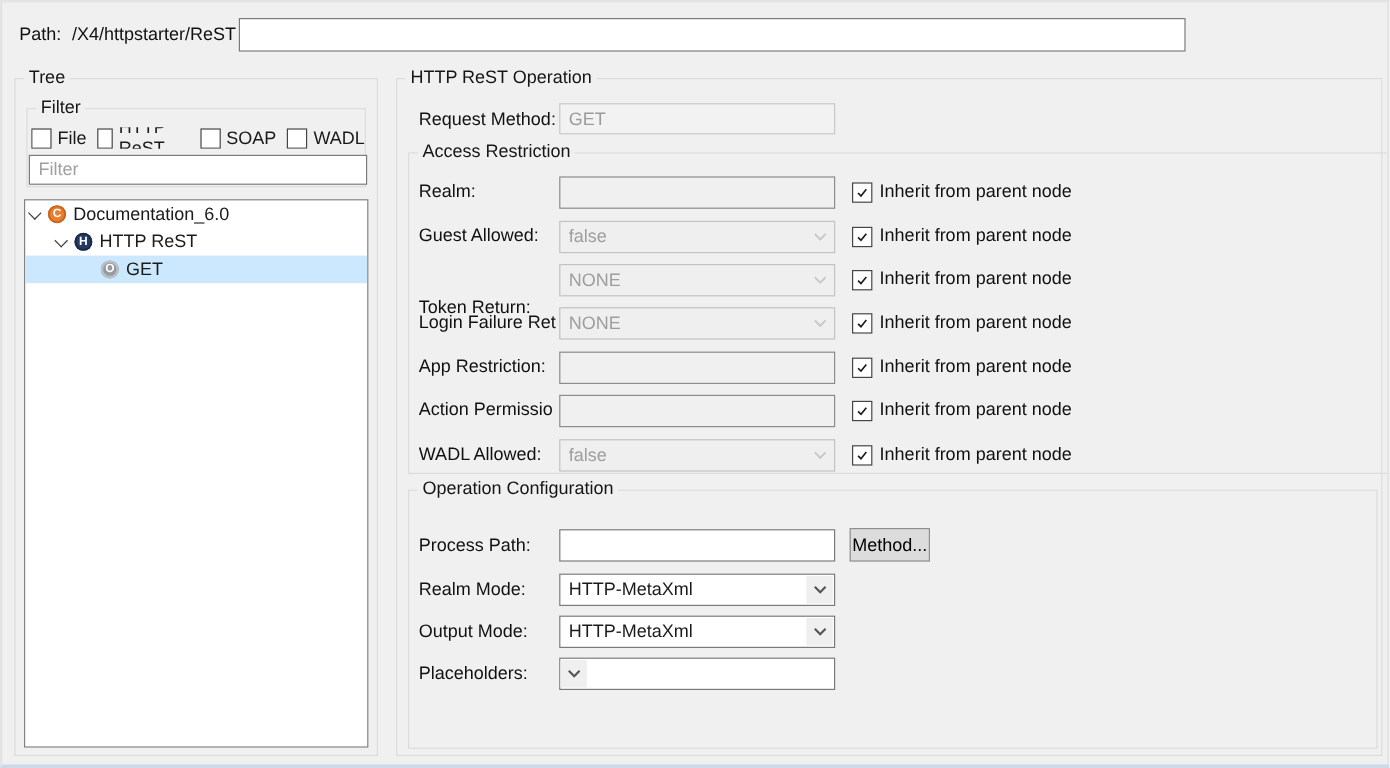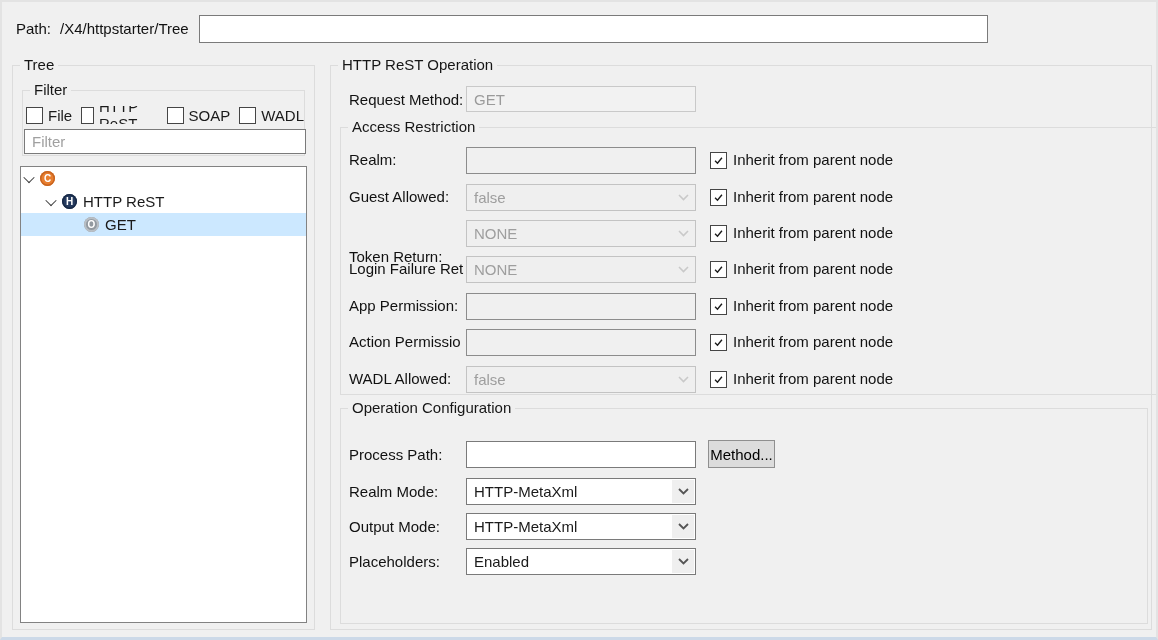--- a/index.html
+++ b/index.html
@@ -53,21 +53,21 @@
   .icon-http   { background:#253a5e; box-shadow:inset 0 0 0 1.5px #182a47; }
   .icon-op     { background:#939aa1; box-shadow:inset 0 0 0 2px #b9bfc5; }
   .chev { width:8px; height:8px; border-right:1.6px solid #3c3c3c; border-bottom:1.6px solid #3c3c3c; transform:rotate(45deg) translate(-1px,-1px); display:inline-block; }
 </style>
 </head>
 <body>
 
 <div id="window">
 
   <span class="lbl" style="left:14px; top:18px;">Path:</span>
-  <span class="lbl" style="left:58px; top:18px;">/X4/httpstarter/Tree</span>
+  <span class="lbl" style="left:58px; top:18px;">/X4/httpstarter/ReST</span>
   <input type="text" style="left: 197px; top: 13px; width: 789px; height: 28px;" value="">
 
   <div class="groupbox" style="left:10px; top:63px; width:303px; height:565px;">
     <span class="gb-label">Tree</span>
   </div>
 
   <div class="groupbox" style="left:20px; top:88px; width:283px; height:66px;">
     <span class="gb-label">Filter</span>
   </div>
 
@@ -93,20 +93,21 @@
   <input type="text" style="left: 22px; top: 127px; width: 282px; height: 25px;" placeholder="Filter">
 
   <div id="tree-list">
     <div class="tree-row">
       <span class="tw" style="left:4px;">
           <span class="chev"></span>
         </span>
       <span class="tw" style="left:19px;">
           <span class="node-icon icon-config">C</span>
         </span>
+      <span class="tw" style="left:40px;">Documentation_6.0</span>
     </div>
     <div class="tree-row">
       <span class="tw" style="left:26px;">
           <span class="chev"></span>
         </span>
       <span class="tw" style="left:41px;">
           <span class="node-icon icon-http">H</span>
         </span>
       <span class="tw" style="left:62px;">HTTP ReST</span>
     </div>
@@ -179,21 +180,21 @@
         </svg>
       </span>
   </div>
   <span class="checkbox" style="left:708px; top:259px;">
       <svg width="11" height="11" viewBox="0 0 16 16">
         <path d="M3 8.5 L6.5 12 L13 4" fill="none" stroke="#1a1a1a" stroke-width="2"></path>
       </svg>
     </span>
   <span class="lbl" style="left:731px; top:258px;">Inherit from parent node</span>
 
-  <span class="lbl" style="left:347px; top:295px; width:115px; overflow:hidden;">App Permission:</span>
+  <span class="lbl" style="left:347px; top:295px; width:115px; overflow:hidden;">App Restriction:</span>
   <input type="text" class="field-gray" style="left: 464px; top: 291px; width: 230px; height: 27px;" value="">
   <span class="checkbox" style="left:708px; top:296px;">
       <svg width="11" height="11" viewBox="0 0 16 16">
         <path d="M3 8.5 L6.5 12 L13 4" fill="none" stroke="#1a1a1a" stroke-width="2"></path>
       </svg>
     </span>
   <span class="lbl" style="left:731px; top:295px;">Inherit from parent node</span>
 
   <span class="lbl" style="left:347px; top:331px; width:115px; overflow:hidden;">Action Permissio</span>
   <input type="text" class="field-gray" style="left: 464px; top: 327px; width: 230px; height: 27px;" value="">
@@ -245,21 +246,20 @@
     <span class="combo-value">HTTP-MetaXml</span>
     <span class="combo-arrow">
         <svg width="11" height="7" viewBox="0 0 11 7">
           <path d="M1 1 L5.5 5.5 L10 1" fill="none" stroke="#555555" stroke-width="1.8"></path>
         </svg>
       </span>
   </div>
 
   <span class="lbl" style="left:347px; top:551px; width:115px; overflow:hidden;">Placeholders:</span>
   <div class="combo" style="left:464px; top:546px;">
-    <span class="combo-value">Enabled</span>
     <span class="combo-arrow">
         <svg width="11" height="7" viewBox="0 0 11 7">
           <path d="M1 1 L5.5 5.5 L10 1" fill="none" stroke="#555555" stroke-width="1.8"></path>
         </svg>
       </span>
   </div>
 
 </div>
 
 </body></html>

